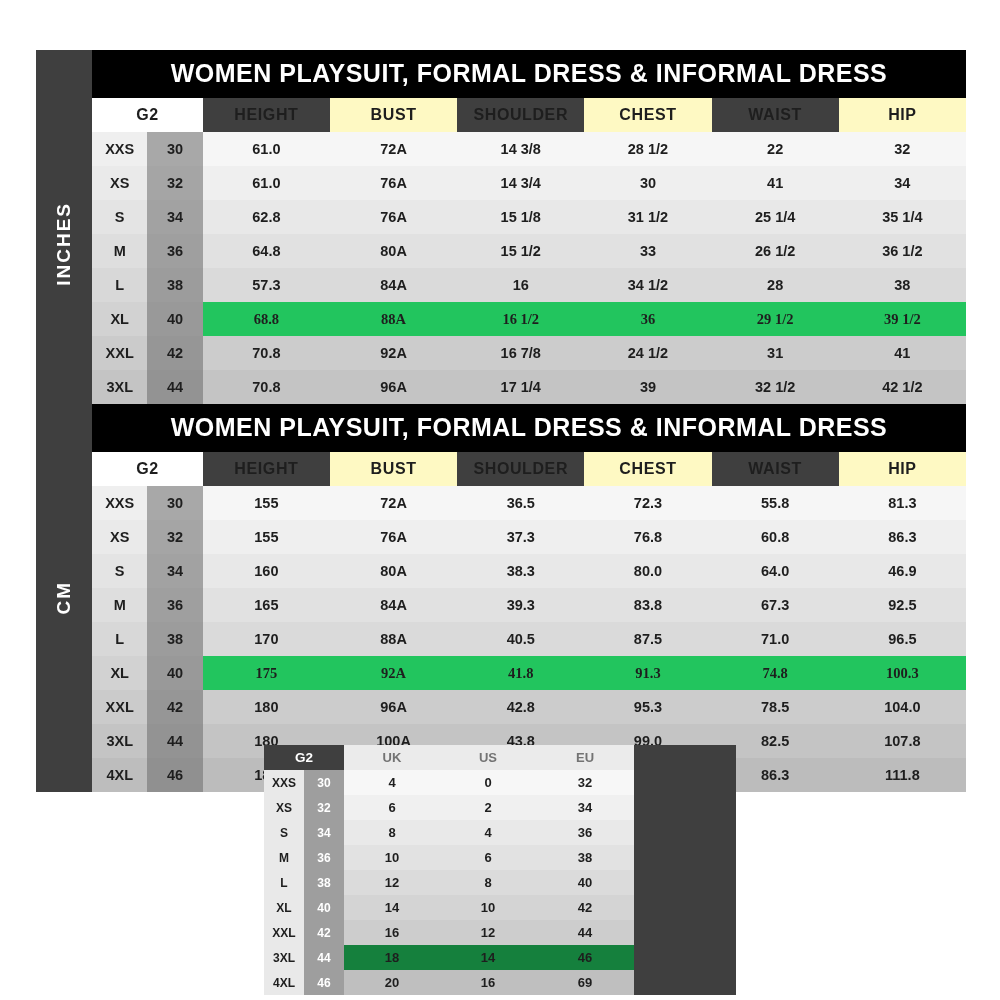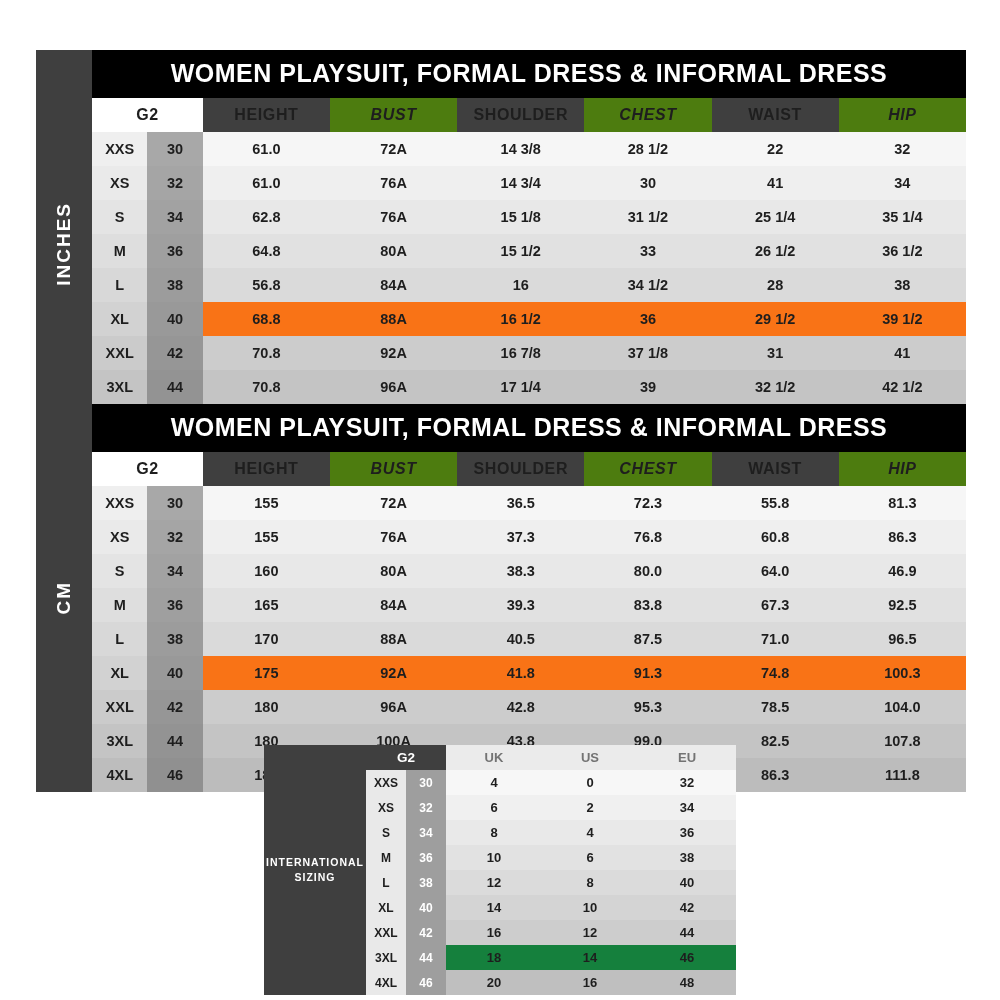--- a/index.html
+++ b/index.html
@@ -86,23 +86,22 @@
   }
   th.g2cell {
     background: #ffffff;
     color: #1b1b1b;
   }
   th.hdr-dark {
     background: #3f3f3f;
     color: #ffffff;
   }
   th.hdr-light {
-    background: #4d7c0f;
+    background: #fef9c3;
     color: #1b1b1b;
-    font-style: italic;
   }
 
   
   td.lbl {
     background: #e9e9e9;
     font-size: 13.5px;
     width: 52px;
   }
   td.num {
     background: #9e9e9e;
@@ -110,21 +109,21 @@
     font-size: 13.5px;
     width: 52px;
   }
 
   
   .shade0 td.data { background: #f6f6f6; }
   .shade1 td.data { background: #efefef; }
   .shade2 td.data { background: #e8e8e8; }
   .shade3 td.data { background: #e1e1e1; }
   .shade4 td.data { background: #dadada; }
-  .shade5 td.data { background: #f97316; }
+  .shade5 td.data { background: #22c55e; font-family: Liberation Serif, serif; }
   .shade6 td.data { background: #cccccc; }
   .shade7 td.data { background: #c4c4c4; }
   .shade8 td.data { background: #bcbcbc; }
 
   .shade0 td.lbl { background: #efefef; }
   .shade1 td.lbl { background: #eaeaea; }
   .shade2 td.lbl { background: #e4e4e4; }
   .shade3 td.lbl { background: #dedede; }
   .shade4 td.lbl { background: #d8d8d8; }
   .shade5 td.lbl { background: #d2d2d2; }
@@ -300,21 +299,21 @@
               <td class="data">64.8</td>
               <td class="data">80A</td>
               <td class="data">15 1/2</td>
               <td class="data">33</td>
               <td class="data">26 1/2</td>
               <td class="data">36 1/2</td>
             </tr>
             <tr class="shade4">
               <td class="lbl">L</td>
               <td class="num">38</td>
-              <td class="data">56.8</td>
+              <td class="data">57.3</td>
               <td class="data">84A</td>
               <td class="data">16</td>
               <td class="data">34 1/2</td>
               <td class="data">28</td>
               <td class="data">38</td>
             </tr>
             <tr class="shade5">
               <td class="lbl">XL</td>
               <td class="num">40</td>
               <td class="data">68.8</td>
@@ -323,21 +322,21 @@
               <td class="data">36</td>
               <td class="data">29 1/2</td>
               <td class="data">39 1/2</td>
             </tr>
             <tr class="shade6">
               <td class="lbl">XXL</td>
               <td class="num">42</td>
               <td class="data">70.8</td>
               <td class="data">92A</td>
               <td class="data">16 7/8</td>
-              <td class="data">37 1/8</td>
+              <td class="data">24 1/2</td>
               <td class="data">31</td>
               <td class="data">41</td>
             </tr>
             <tr class="shade7">
               <td class="lbl">3XL</td>
               <td class="num">44</td>
               <td class="data">70.8</td>
               <td class="data">96A</td>
               <td class="data">17 1/4</td>
               <td class="data">39</td>
@@ -477,26 +476,20 @@
               <td class="data">102.8</td>
               <td class="data">86.3</td>
               <td class="data">111.8</td>
             </tr>
           </tbody>
       </table>
     </div>
   </div>
 
   <div class="intl-block">
-    <div class="intl-left">
-      <div>
-        <div>INTERNATIONAL</div>
-        <div>SIZING</div>
-      </div>
-    </div>
     <table class="intl">
       <colgroup>
         <col style="width:40px">
           <col style="width:40px">
           <col style="width:96px">
           <col style="width:96px">
           <col style="width:98px">
       </colgroup>
       <thead>
         <tr>
@@ -561,19 +554,19 @@
             <td class="inum">44</td>
             <td class="idata">18</td>
             <td class="idata">14</td>
             <td class="idata">46</td>
           </tr>
           <tr class="i8">
             <td class="ilbl">4XL</td>
             <td class="inum">46</td>
             <td class="idata">20</td>
             <td class="idata">16</td>
-            <td class="idata">48</td>
+            <td class="idata">69</td>
           </tr>
         </tbody>
     </table>
   </div>
 
 </div>
 
 </body></html>

